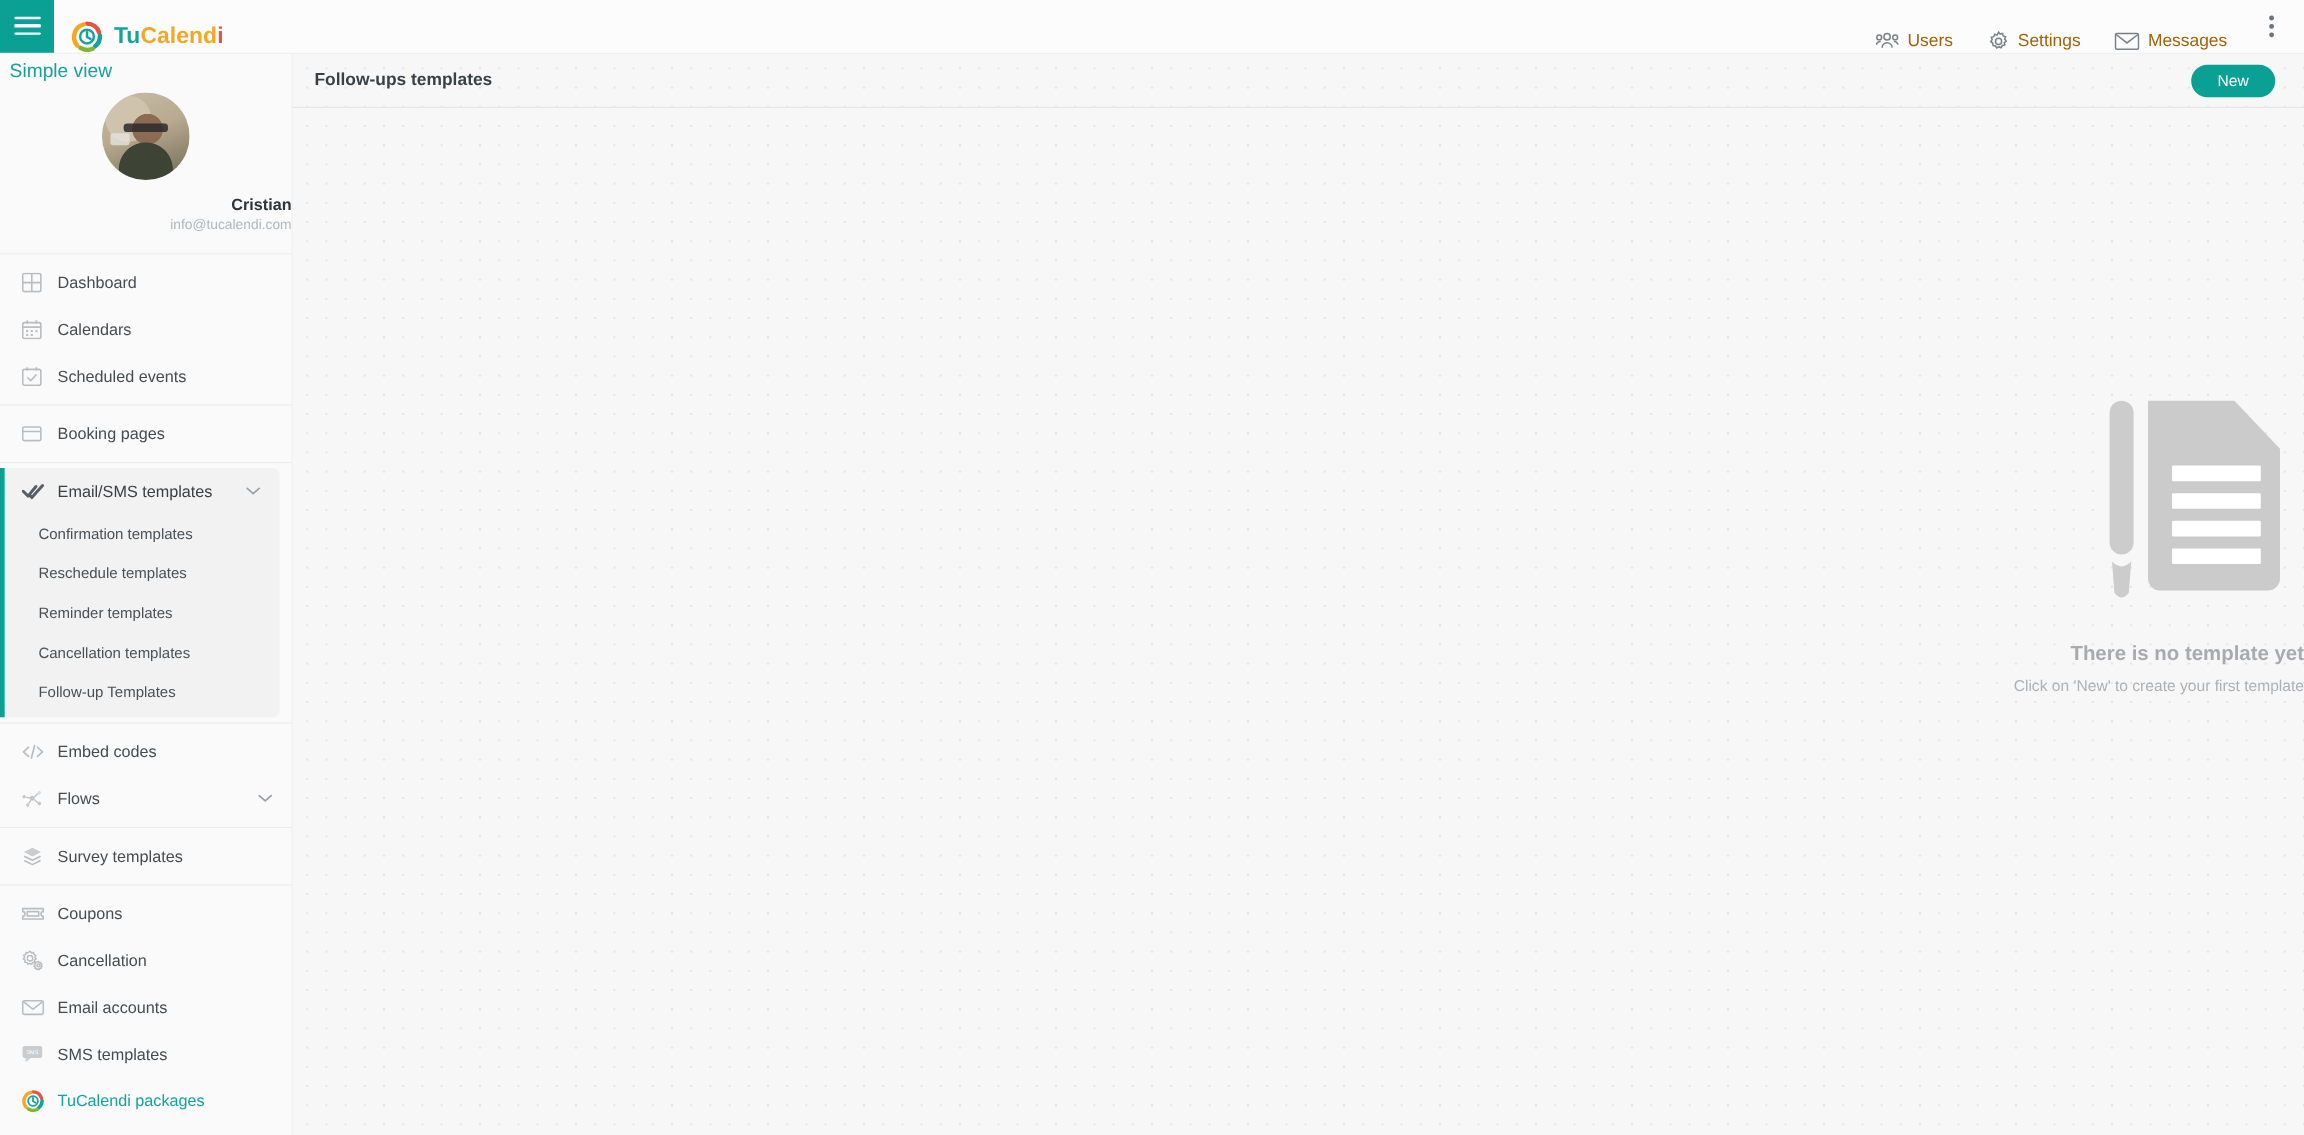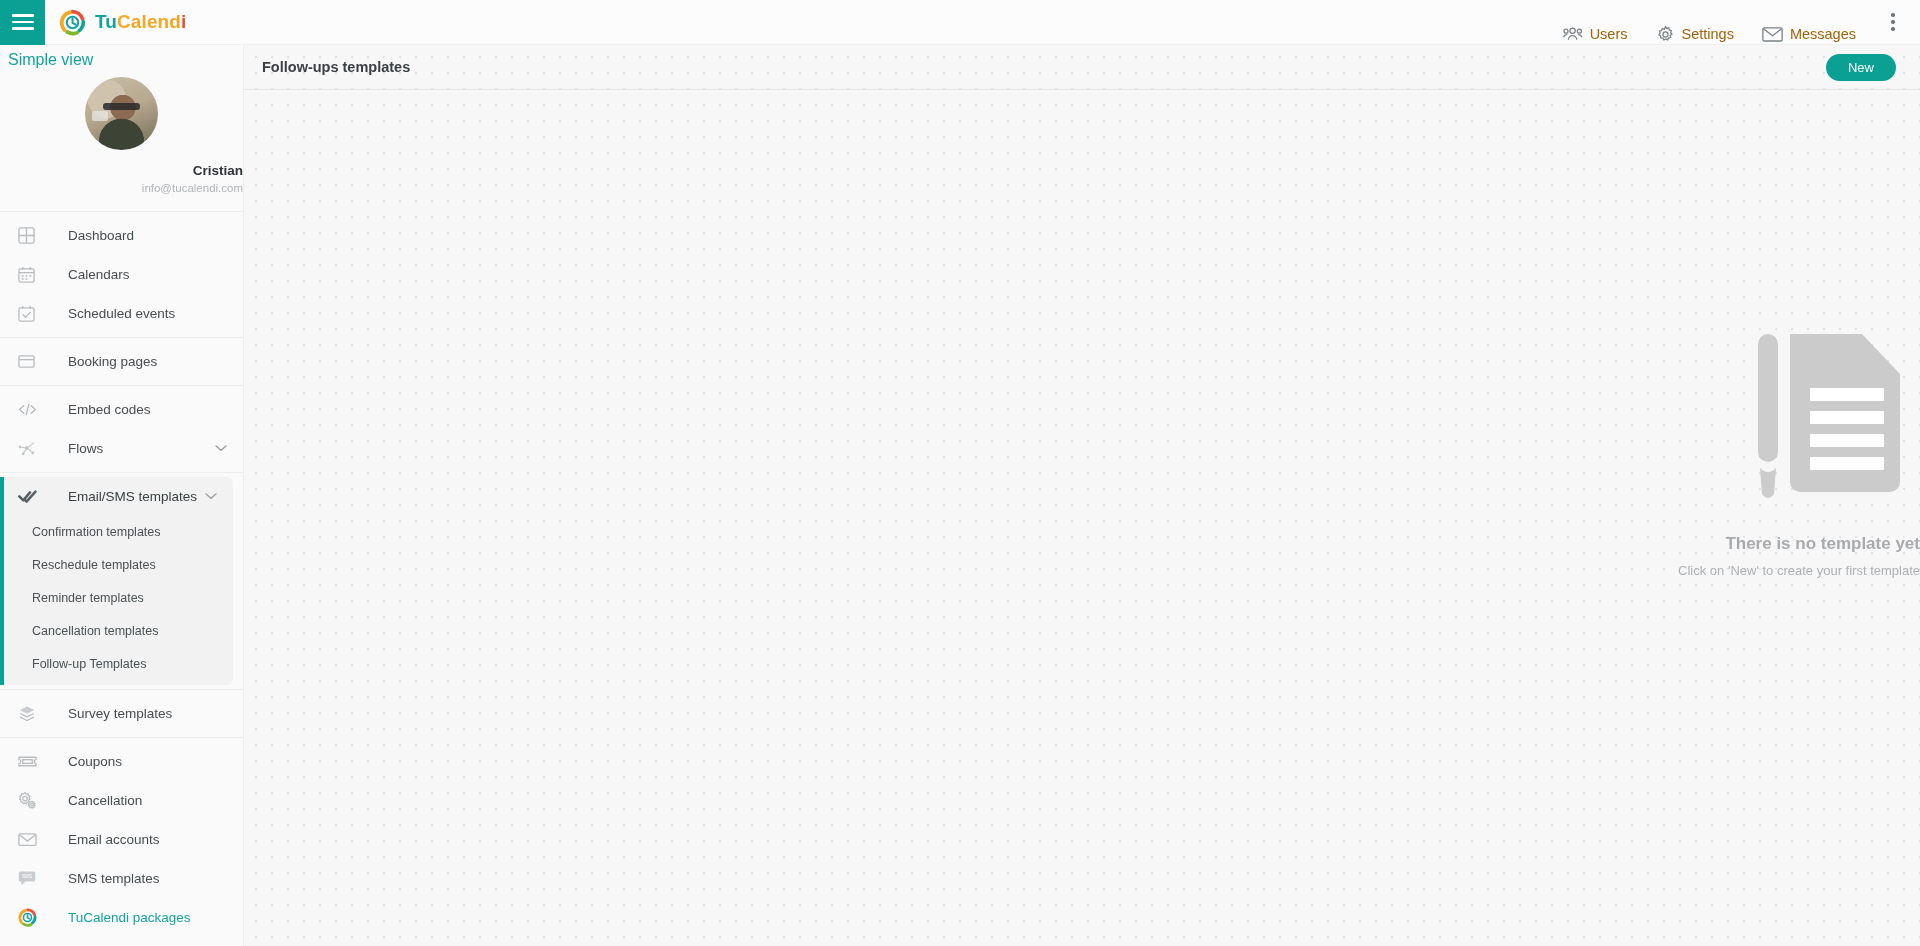--- a/index.html
+++ b/index.html
@@ -8,21 +8,21 @@
     width: 1920px; height: 946px;
     font-family: "Liberation Sans", sans-serif;
     background: #ffffff; overflow: hidden;
   }
   body { display: flex; flex-direction: column; }
 
   
   .topbar {
     height: 45px; flex: 0 0 45px;
     background: #fcfcfc;
-    display: flex; align-items: center;
+    display: flex; align-items: flex-end;
     border-bottom: 1px solid #f0f0f0;
     position: relative; z-index: 30;
   }
   .hamburger-block {
     width: 45px; height: 45px; flex: 0 0 45px;
     background: #0aa194;
     display: flex; align-items: center; justify-content: center;
     cursor: pointer;
   }
   .hamburger-block span.bars {
@@ -100,21 +100,21 @@
 
   .nav-item {
     display: flex; align-items: center; gap: 0;
     height: 39px; padding: 0 16px 0 18px; cursor: pointer; position: relative;
   }
   .nav-icon {
     width: 26px; flex: 0 0 26px; display: flex; align-items: center;
     justify-content: flex-start; color: #b9bdc0;
   }
   .nav-icon svg { display: block; }
-  .nav-label { font-size: 13.5px; color: #474c50; margin-left: 24px; white-space: nowrap;}
+  .nav-label { font-size: 13.5px; color: #474c50; margin-left: 4px; white-space: nowrap;}
   .nav-chev { margin-left: auto; color: #9aa0a4; display: flex; }
 
   .nav-item.accent .nav-label { color: #13a2a0; }
 
   
   .group-active {
     background: #f2f2f2;
     border-left: 4px solid #0aa194;
     border-radius: 0 6px 6px 0;
     margin-right: 10px;
@@ -277,51 +277,20 @@
 
     <div class="nav-group">
       <div class="nav-item">
         <span class="nav-icon">
           <svg width="17" height="17" viewBox="0 0 18 18" fill="none" stroke="#b9bdc0" stroke-width="1.4">
             <rect x="1" y="3" width="16" height="12" rx="1.4"></rect>
               <path d="M1 7 H17"></path>
           </svg>
         </span>
         <span class="nav-label">Booking pages</span>
-      </div>
-    </div>
-
-    <div class="nav-group">
-      <div class="nav-item">
-        <span class="nav-icon">
-          <svg width="19" height="17" viewBox="0 0 20 18" fill="none" stroke="#b9bdc0" stroke-width="1.5" stroke-linecap="round" stroke-linejoin="round">
-            <path d="M6 5 L1.6 9 L6 13"></path>
-              <path d="M14 5 L18.4 9 L14 13"></path>
-              <path d="M11.4 3.6 L8.6 14.4"></path>
-          </svg>
-        </span>
-        <span class="nav-label">Embed codes</span>
-      </div>
-      <div class="nav-item">
-        <span class="nav-icon">
-          <svg width="18" height="17" viewBox="0 0 19 18" fill="none" stroke="#c3c7ca" stroke-width="1.3">
-            <circle cx="9.3" cy="8.6" r="2.2" fill="#c3c7ca" stroke="none"></circle>
-            <circle cx="2.2" cy="7.4" r="1.5" fill="#c3c7ca" stroke="none"></circle>
-            <circle cx="15.6" cy="3.8" r="1.5" fill="#d8dbdd" stroke="none"></circle>
-            <circle cx="15.6" cy="13.4" r="1.6" fill="#c3c7ca" stroke="none"></circle>
-            <circle cx="5.4" cy="14.6" r="1.5" fill="#c3c7ca" stroke="none"></circle>
-            <path d="M3.6 7.7 L7.2 8.4 M11.2 7.6 L14.2 4.6 M11.1 9.8 L14.2 12.6 M8.2 10.4 L6.2 13.2"></path>
-          </svg>
-        </span>
-        <span class="nav-label">Flows</span>
-        <span class="nav-chev">
-          <svg width="12" height="8" viewBox="0 0 12 8" fill="none" stroke="#9aa0a4" stroke-width="1.4" stroke-linecap="round">
-            <path d="M1 2 L6 6.4 L11 2"></path>
-          </svg>
-        </span>
       </div>
     </div>
 
     <div class="nav-group">
       <div class="group-active">
         <div class="nav-item">
           <span class="nav-icon">
             <svg width="19" height="15" viewBox="0 0 20 15" fill="none" stroke="#585e63" stroke-width="2.6" stroke-linecap="round" stroke-linejoin="round">
               <path d="M1.4 7.4 L5.6 11.6 L12.6 3.2"></path>
               <path d="M7.4 11.2 L9 12.9 L18.4 2.4"></path>
@@ -338,20 +307,51 @@
         <div class="subitem">Reschedule templates</div>
         <div class="subitem">Reminder templates</div>
         <div class="subitem">Cancellation templates</div>
         <div class="subitem">Follow-up Templates</div>
       </div>
     </div>
 
     <div class="nav-group">
       <div class="nav-item">
         <span class="nav-icon">
+          <svg width="19" height="17" viewBox="0 0 20 18" fill="none" stroke="#b9bdc0" stroke-width="1.5" stroke-linecap="round" stroke-linejoin="round">
+            <path d="M6 5 L1.6 9 L6 13"></path>
+              <path d="M14 5 L18.4 9 L14 13"></path>
+              <path d="M11.4 3.6 L8.6 14.4"></path>
+          </svg>
+        </span>
+        <span class="nav-label">Embed codes</span>
+      </div>
+      <div class="nav-item">
+        <span class="nav-icon">
+          <svg width="18" height="17" viewBox="0 0 19 18" fill="none" stroke="#c3c7ca" stroke-width="1.3">
+            <circle cx="9.3" cy="8.6" r="2.2" fill="#c3c7ca" stroke="none"></circle>
+            <circle cx="2.2" cy="7.4" r="1.5" fill="#c3c7ca" stroke="none"></circle>
+            <circle cx="15.6" cy="3.8" r="1.5" fill="#d8dbdd" stroke="none"></circle>
+            <circle cx="15.6" cy="13.4" r="1.6" fill="#c3c7ca" stroke="none"></circle>
+            <circle cx="5.4" cy="14.6" r="1.5" fill="#c3c7ca" stroke="none"></circle>
+            <path d="M3.6 7.7 L7.2 8.4 M11.2 7.6 L14.2 4.6 M11.1 9.8 L14.2 12.6 M8.2 10.4 L6.2 13.2"></path>
+          </svg>
+        </span>
+        <span class="nav-label">Flows</span>
+        <span class="nav-chev">
+          <svg width="12" height="8" viewBox="0 0 12 8" fill="none" stroke="#9aa0a4" stroke-width="1.4" stroke-linecap="round">
+            <path d="M1 2 L6 6.4 L11 2"></path>
+          </svg>
+        </span>
+      </div>
+    </div>
+
+    <div class="nav-group">
+      <div class="nav-item">
+        <span class="nav-icon">
           <svg width="18" height="17" viewBox="0 0 18 18" fill="none" stroke="#b9bdc0" stroke-width="1.4" stroke-linejoin="round">
             <path d="M9 1.6 L16.6 5.4 L9 9.2 L1.4 5.4 Z" fill="#c9cdd0" stroke="none"></path>
             <path d="M1.8 9 L9 12.6 L16.2 9"></path>
             <path d="M1.8 12.8 L9 16.4 L16.2 12.8"></path>
           </svg>
         </span>
         <span class="nav-label">Survey templates</span>
       </div>
     </div>
 

